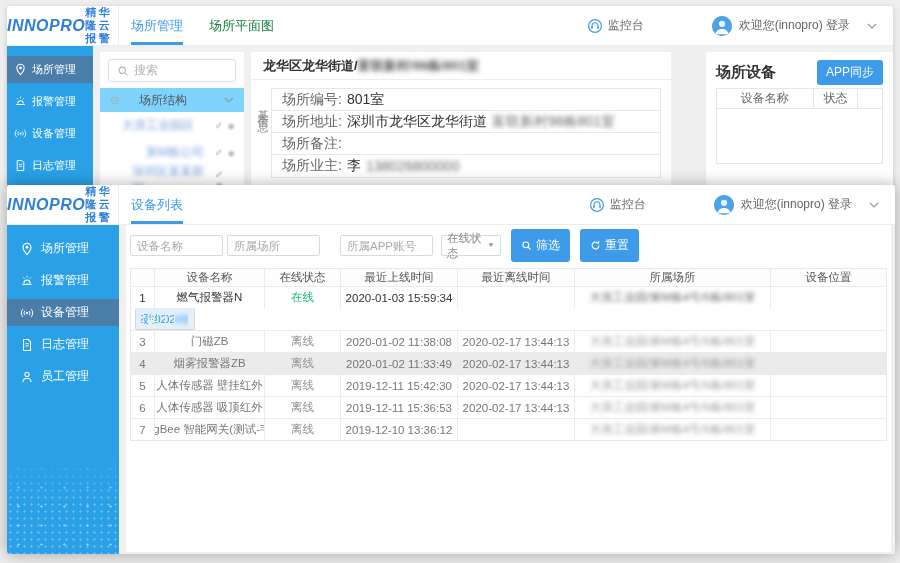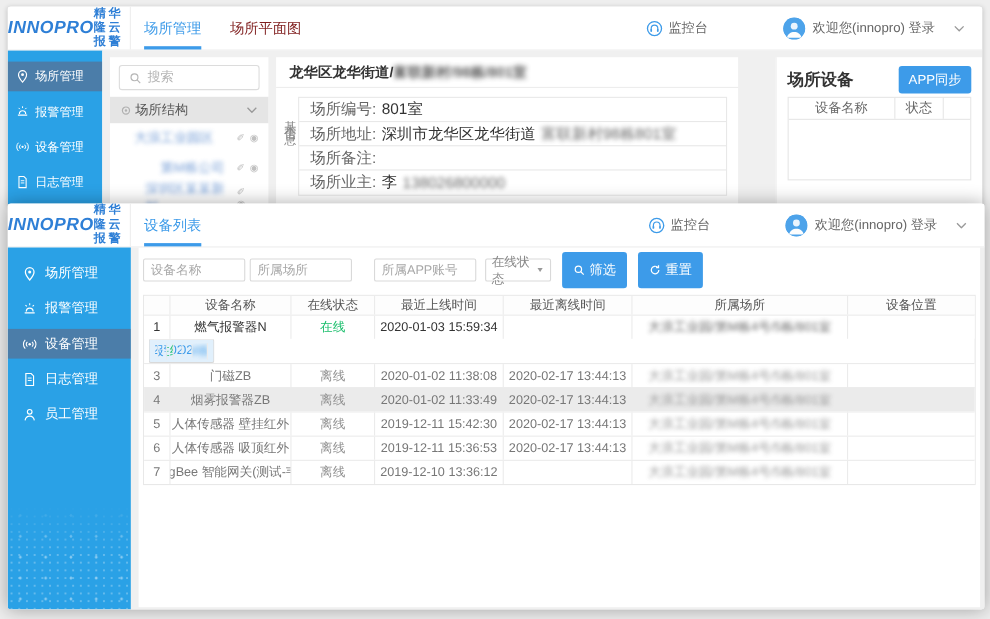--- a/index.html
+++ b/index.html
@@ -11,21 +11,21 @@
   .window { position:absolute; background:#fff; overflow:hidden; border-radius:3px; }
   .win-top { left:7px; top:6px; width:886px; height:181px; box-shadow:0 1px 5px rgba(0,0,0,.18); z-index:1; }
   .win-bottom { left:7px; top:185px; width:888px; height:369px; box-shadow:0 0 16px rgba(0,0,0,.32); z-index:2; }
 
   
   .hdr { height:40px; display:flex; align-items:stretch; background:#fff; border-bottom:1px solid #ededed; }
   .logo-box { width:112px; display:flex; align-items:center; justify-content:center; border-right:1px solid #eee; flex:none; }
   .logo-main { font-style:italic; font-weight:bold; font-size:16px; letter-spacing:.5px; color:#2e7fd6; line-height:16px; }
   .logo-sub { font-size:11px; font-weight:bold; color:#2e7fd6; letter-spacing:2.5px; line-height:13px; }
   .tabs { display:flex; align-items:stretch; padding-left:12px; gap:26px; }
-  .tab { font-size:13px; color:#7f1d1d; display:flex; align-items:center; position:relative; cursor:pointer; }
+  .tab { font-size:13px; color:#15803d; display:flex; align-items:center; position:relative; cursor:pointer; }
   .tab.active { color:#3d9be9; }
   .tab.active::after { content:""; position:absolute; left:0; right:0; bottom:0; height:3px; background:#3d9be9; }
   .hdr-right { margin-left:auto; display:flex; align-items:center; padding-right:16px; }
   .monitor { display:flex; align-items:center; gap:5px; font-size:12px; color:#666; margin-right:68px; cursor:pointer; }
   .user { display:flex; align-items:center; gap:7px; font-size:12px; color:#666; cursor:pointer; }
   .avatar { width:20px; height:20px; border-radius:50%; background:#4da3ea; overflow:hidden; position:relative; flex:none; }
   .chev { margin-left:10px; display:flex; }
 
   
   .body-row { display:flex; height:calc(100% - 40px); }
@@ -42,21 +42,21 @@
       radial-gradient(rgba(255,255,255,.5) 1px, transparent 1.4px);
     background-size:23px 19px, 7px 7px;
     -webkit-mask-image:linear-gradient(transparent, #000 45%);
             mask-image:linear-gradient(transparent, #000 45%);
   }
   .content { flex:1; background:#f0f0f0; position:relative; overflow:hidden; }
 
   
   .tree-panel { position:absolute; left:7px; top:6px; width:144px; bottom:-20px; background:#fff; }
   .search-box { margin:7px 8px 6px; height:23px; border:1px solid #dcdcdc; border-radius:3px; display:flex; align-items:center; gap:5px; padding:0 8px; font-size:12px; color:#b5b5b5; }
-  .tree-hd { height:24px; background:#e5e5e5; display:flex; align-items:center; gap:4px; padding:0 10px; font-size:12px; color:#555; cursor:pointer; }
+  .tree-hd { height:24px; background:#7dd3fc; display:flex; align-items:center; gap:20px; padding:0 10px; font-size:12px; color:#555; cursor:pointer; }
   .tree-hd .sp { margin-left:auto; display:flex; }
   .tree-item { height:27px; display:flex; align-items:center; font-size:12px; color:#4a7fc9; cursor:pointer; }
   .tree-item .ops { margin-left:auto; padding-right:8px; font-size:9px; color:#c0c0c0; letter-spacing:1px; }
   .ind0 { padding-left:22px; } .ind1 { padding-left:46px; } .ind2 { padding-left:32px; }
 
   .main-panel { position:absolute; left:158px; top:6px; width:420px; bottom:-20px; background:#fff; }
   .mp-title { height:28px; display:flex; align-items:center; padding:0 12px; font-size:13px; font-weight:bold; color:#333; border-bottom:1px solid #ededed; white-space:nowrap; }
   .form-wrap { display:flex; padding:8px 10px 0 4px; }
   .v-label { writing-mode:vertical-lr; font-size:11px; color:#888; letter-spacing:4px; padding-top:12px; width:16px; flex:none; }
   .f-table { flex:1; border:1px solid #e8e8e8; }

